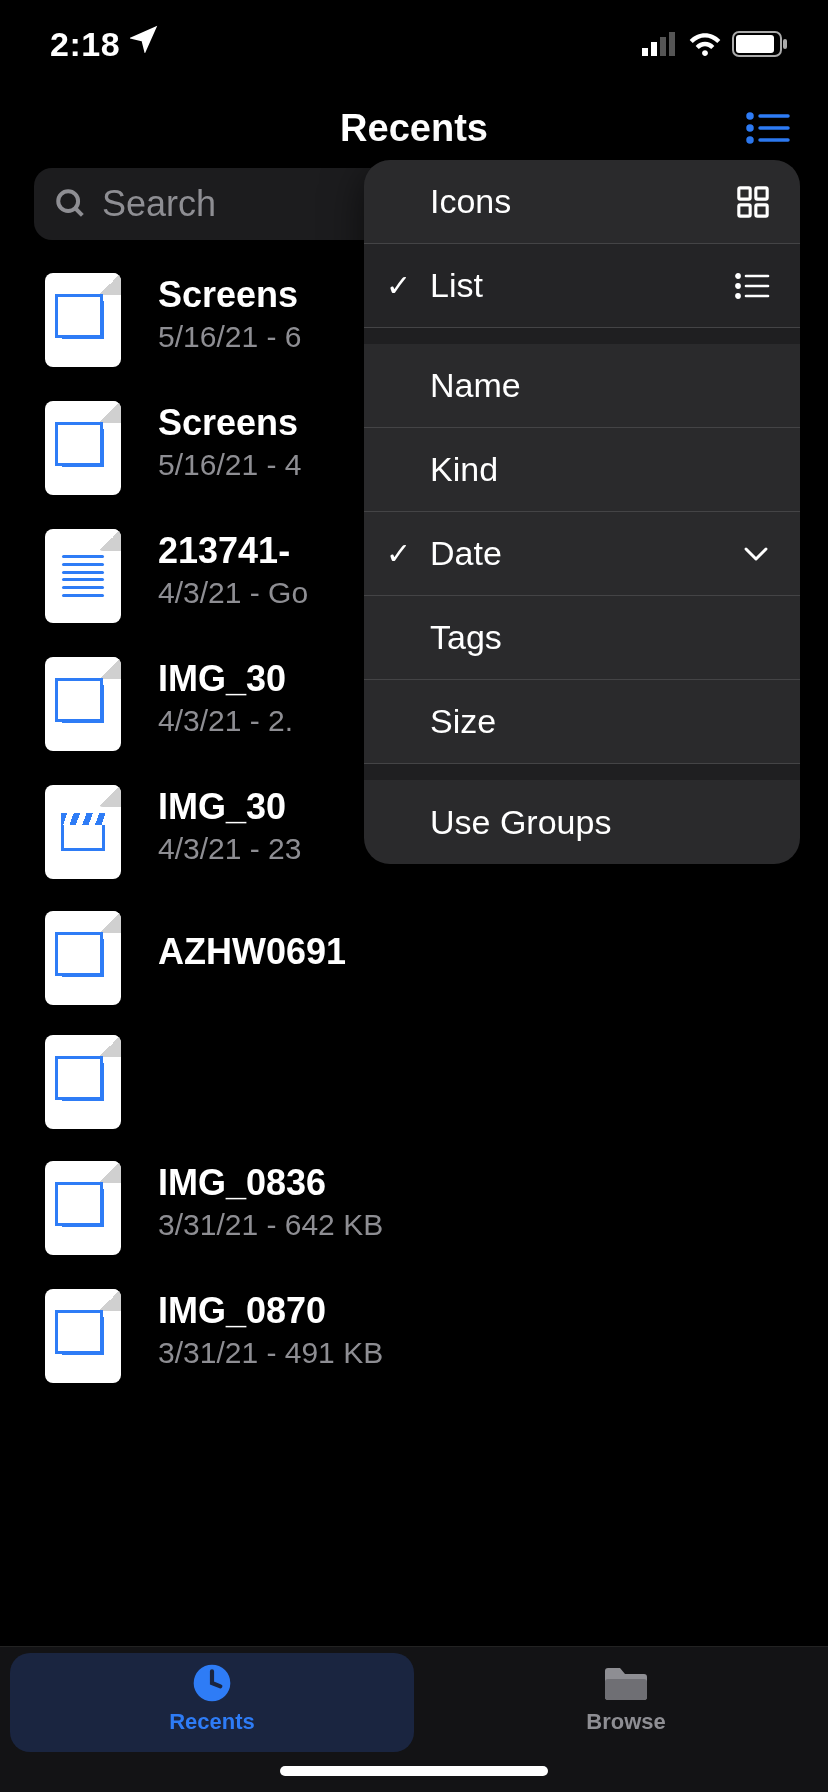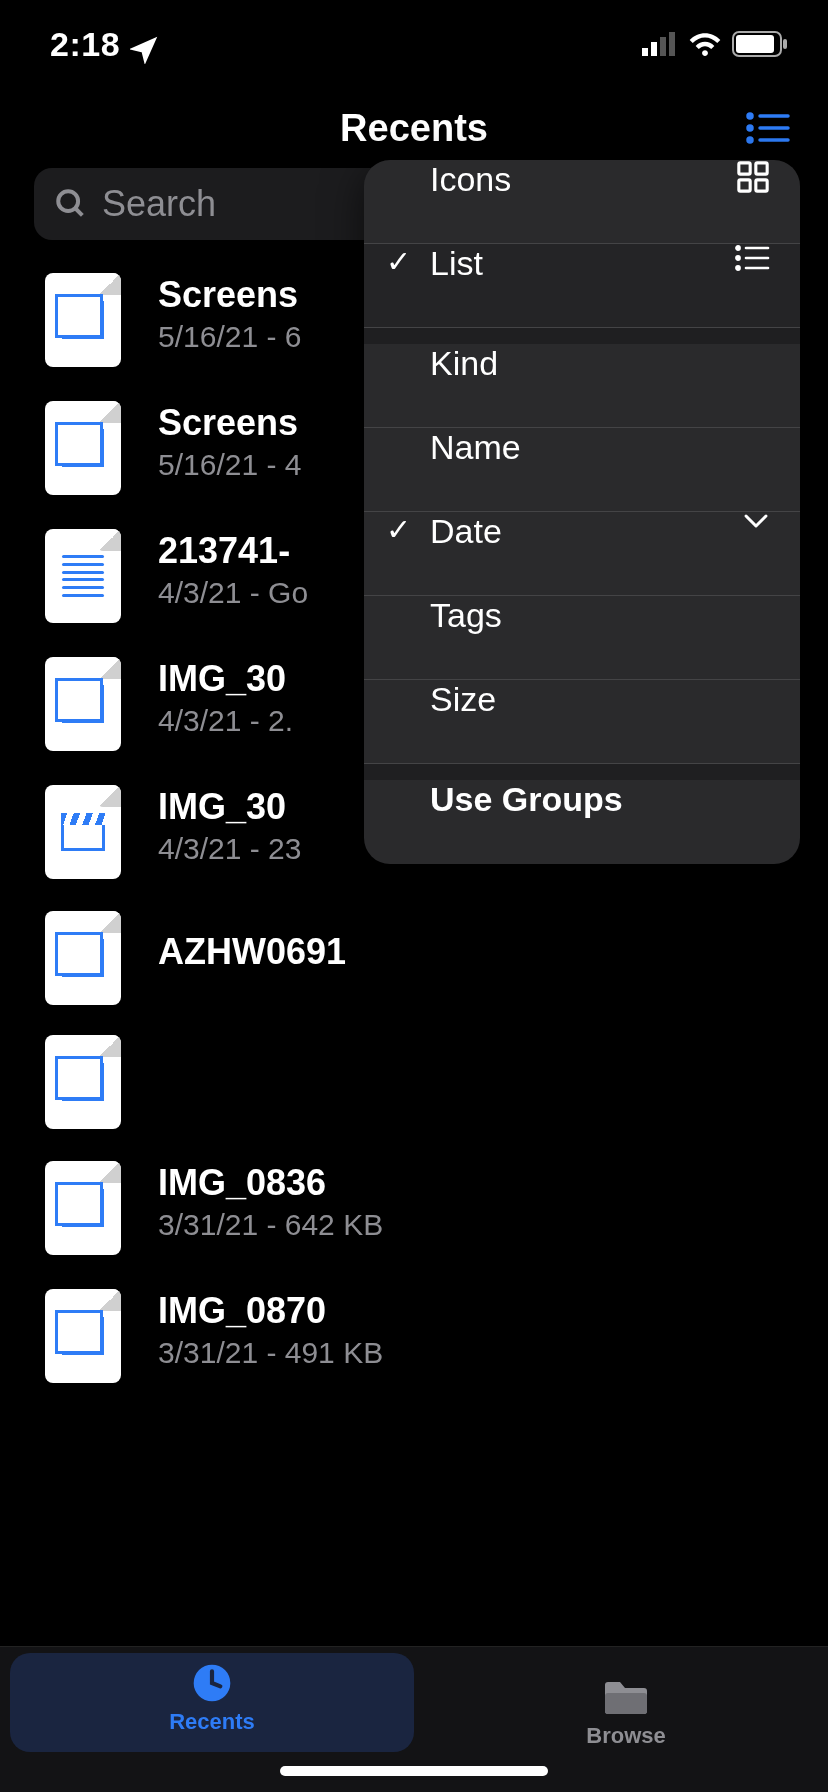--- a/index.html
+++ b/index.html
@@ -14,21 +14,21 @@
   }
 
   
   .status-bar {
     height: 88px;
     display: flex;
     align-items: center;
     justify-content: space-between;
     padding: 0 40px 0 50px;
   }
-  .status-left { display: flex; align-items: flex-end; gap: 10px; }
+  .status-left { display: flex; align-items: flex-start; gap: 10px; }
   .status-time { font-size: 34px; font-weight: 700; letter-spacing: 0.5px; }
   .status-right { display: flex; align-items: center; gap: 10px; }
 
   
   .header {
     height: 80px;
     display: flex;
     align-items: center;
     justify-content: center;
     position: relative;
@@ -147,27 +147,27 @@
     width: 436px;
     background: #2b2b2dfa;
     border-radius: 26px;
     overflow: hidden;
     box-shadow: 0 10px 40px rgba(0,0,0,0.6);
     backdrop-filter: blur(20px);
   }
   .pop-item {
     height: 84px;
     display: flex;
-    align-items: flex-start;
+    align-items: center;
     padding: 0 30px 0 66px;
     font-size: 34px;
     position: relative;
     border-bottom: 1px solid #444446;
   }
-  .pop-item:last-child{border-bottom:none;font-weight:bold;}
+  .pop-item:last-child{border-bottom:none;}
   .pop-item .check {
     position: absolute;
     left: 22px;
     font-size: 30px;
   }
   .pop-item .trail {
     margin-left: auto;
   }
   .pop-separator-thick { height: 16px; background: #1f1f21; border-bottom:none;}
   .pop-item.selected { background: #242426; }
@@ -180,21 +180,21 @@
     background: #141416f2;
     display: flex;
     border-top: 1px solid #222;
   }
   .tab {
     flex: 1;
     display: flex;
     flex-direction: column;
     align-items: center;
     justify-content: flex-start;
-    padding-top: 32px;
+    padding-top: 18px;
     gap: 6px;
   }
   .tab.active {
     background: #1a2540;
     border-radius: 20px;
     margin: 6px 10px 40px 10px;
     padding-top:10px;
   }
   .tab-label { font-size: 22px; font-weight: 600; }
   .tab.active .tab-label { color: #2e7cf6; }
@@ -399,24 +399,24 @@
           <line x1="12" y1="4" x2="34" y2="4"></line>
           <circle cx="4" cy="14" r="1.6" fill="#fff"></circle>
           <line x1="12" y1="14" x2="34" y2="14"></line>
           <circle cx="4" cy="24" r="1.6" fill="#fff"></circle>
           <line x1="12" y1="24" x2="34" y2="24"></line>
         </svg>
     </span>
   </div>
   <div class="pop-separator-thick"></div>
   <div class="pop-item">
+    <span>Name</span>
+  </div>
+  <div class="pop-item">
     <span>Kind</span>
-  </div>
-  <div class="pop-item">
-    <span>Name</span>
   </div>
   <div class="pop-item">
     <span class="check">✓</span>
     <span>Date</span>
     <span class="trail">
       <svg width="28" height="18" viewBox="0 0 28 18" fill="none" stroke="#fff" stroke-width="3" stroke-linecap="round" stroke-linejoin="round">
           <polyline points="4,4 14,14 24,4"></polyline>
         </svg>
     </span>
   </div>

